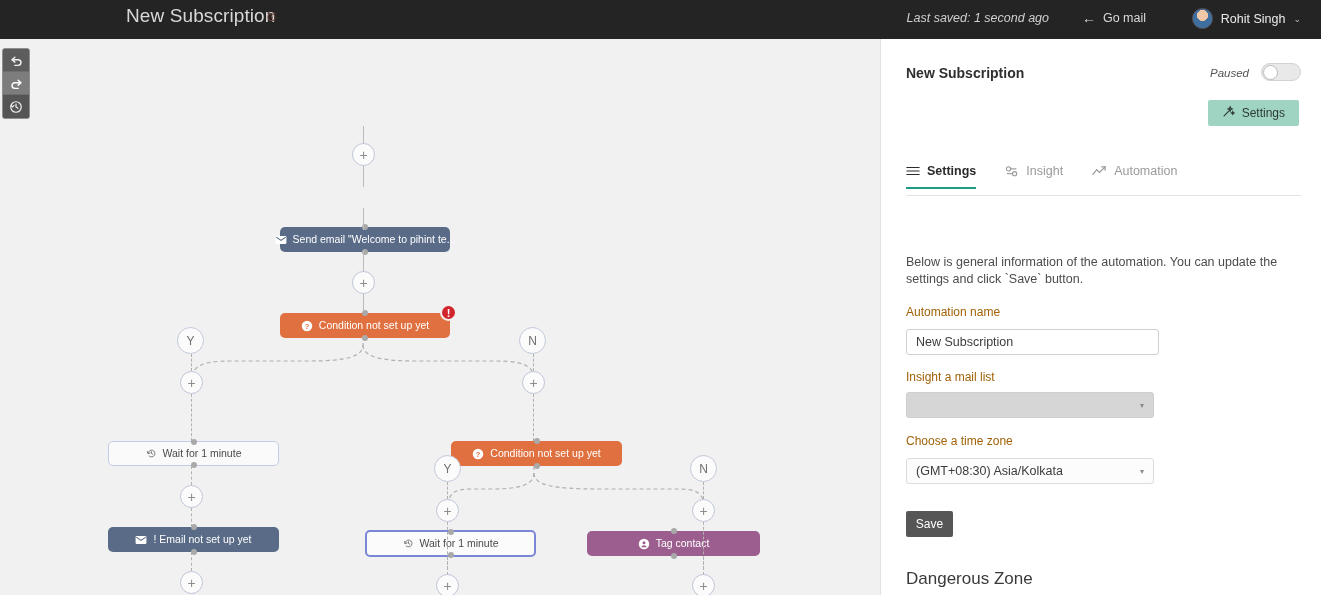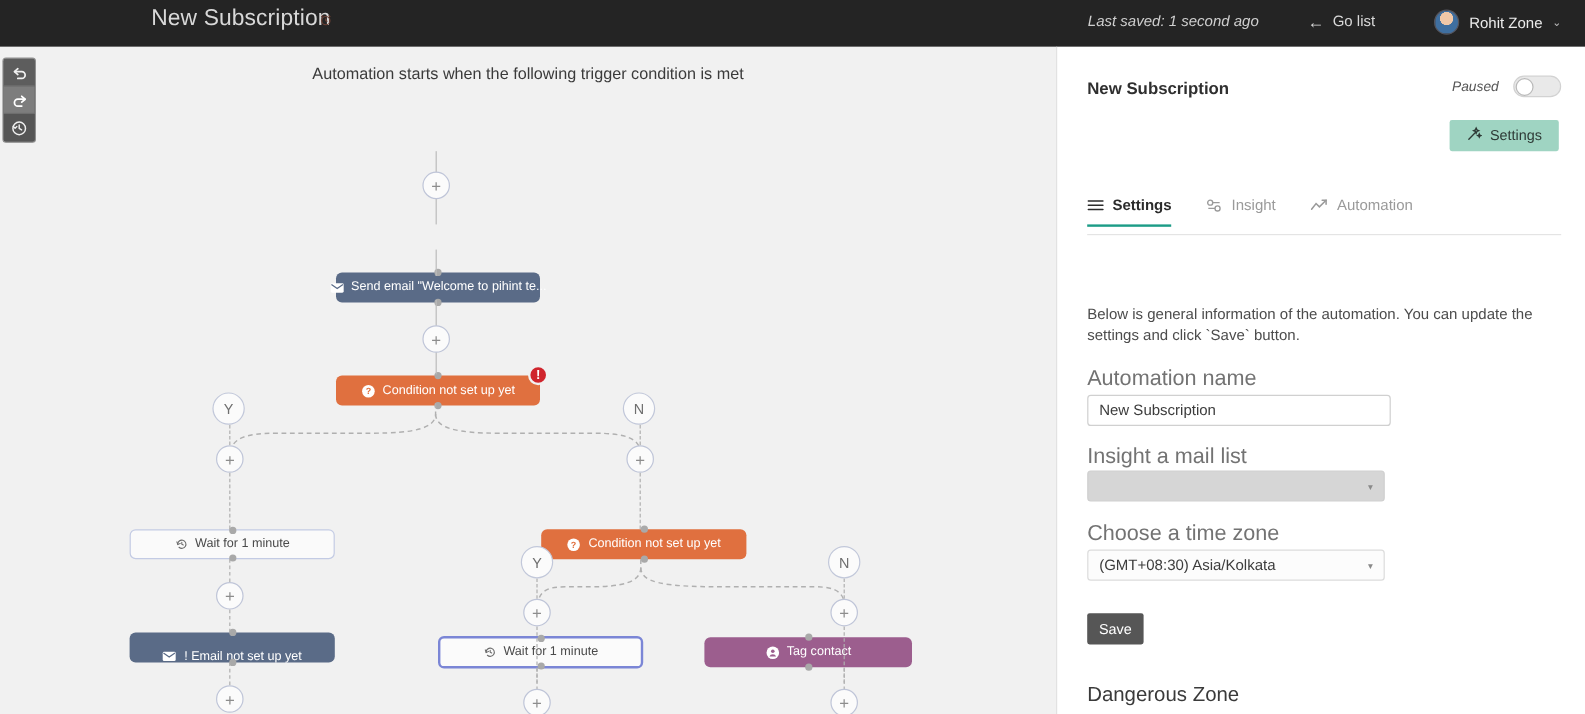--- a/index.html
+++ b/index.html
@@ -178,21 +178,21 @@
     margin-bottom: -1px;
   }
   .tab.active { color: #2b2b2b; font-weight: bold; border-bottom-color: #1c9c87; }
   .tab .ticon { display: flex; align-items: center; }
 
   #panel-help {
     position: absolute; left: 25px; top: 215px; width: 400px;
     font-size: 12.5px; color: #4c4c4c; line-height: 17px;
   }
   .field-label {
-    position: absolute; left: 25px; font-size: 18px; color: #737373;
+    position: absolute; left: 25px; font-size: 12px; color: #a16207;
   }
   #label-name { top: 266px; }
   #label-maillist { top: 331px; }
   #label-timezone { top: 395px; }
 
   #input-name {
     position: absolute; left: 25px; top: 290px;
     width: 253px; height: 26px; border: 1px solid #d0d0d0;
     border-radius: 3px; padding: 0 9px; font-size: 12.5px; color: #3c3c3c;
     font-family: "Liberation Sans", sans-serif; background: #fff; outline: none;
@@ -232,25 +232,25 @@
   <div id="title-alarm-icon">
     <svg width="11" height="11" viewBox="0 0 16 16" fill="none" stroke="#6d4034" stroke-width="1.5">
       <circle cx="8" cy="9" r="5"></circle>
         <path d="M8 6.5V9l2 1"></path>
       <path d="M2.5 4.5 4.5 2.6M13.5 4.5 11.5 2.6"></path>
     </svg>
   </div>
   <div id="last-saved">Last saved: 1 second ago</div>
   <div id="go-back">
     <span class="arrow">←</span>
-    <span>Go list</span>
+    <span>Go mail</span>
   </div>
   <div id="user-menu">
     <div id="avatar"></div>
-    <span id="user-name">Rohit Zone</span>
+    <span id="user-name">Rohit Singh</span>
     <span id="user-caret">⌄</span>
   </div>
 </div>
 
 <div id="left-toolbar">
   <div class="tool-btn undo">
     <svg width="13" height="13" viewBox="0 0 16 16" fill="none" stroke="#f0f0f0" stroke-width="1.8" stroke-linecap="round" stroke-linejoin="round">
       <path d="M3 7h7a3.5 3.5 0 0 1 0 7H6"></path>
         <path d="M6 4 2.5 7 6 10"></path>
     </svg>
@@ -264,21 +264,20 @@
   <div class="tool-btn history">
     <svg width="14" height="14" viewBox="0 0 16 16" fill="none" stroke="#efefef" stroke-width="1.4" stroke-linecap="round" stroke-linejoin="round">
       <circle cx="8" cy="8" r="6"></circle>
         <path d="M8 4.8V8l2.3 1.4"></path>
       <path d="M2.4 6.2 4.1 7.9 5.8 6.2" stroke-width="1.3"></path>
     </svg>
   </div>
 </div>
 
 <div id="canvas">
-  <div id="canvas-caption">Automation starts when the following trigger condition is met</div>
 
   <div class="conn solid" style="left:363px; top:87px; height:26px;"></div>
   <div class="conn solid" style="left:363px; top:125px; height:23px;"></div>
   <div class="conn solid" style="left:363px; top:169px; height:22px;"></div>
   <div class="conn solid" style="left:363px; top:211px; height:23px;"></div>
   <div class="conn solid" style="left:363px; top:254px; height:19px;"></div>
 
 
   <div class="plus" style="left:352px; top:104px;">+</div>
 
@@ -336,21 +335,21 @@
     </span>
     <span class="nlabel">Wait for 1 minute</span>
     <span class="port top"></span>
     <span class="port bot"></span>
   </div>
 
   <div class="conn" style="left:191px; top:427px; height:19px;"></div>
   <div class="plus" style="left:180px; top:446px;">+</div>
   <div class="conn" style="left:191px; top:469px; height:19px;"></div>
 
-  <div class="node email" style="left:108px; top:488px; width:171px;align-items:flex-end;">
+  <div class="node email" style="left:108px; top:488px; width:171px;">
     <span class="nicon">
       <svg width="12" height="10" viewBox="0 0 16 12">
           <rect x="0.8" y="0.8" width="14.4" height="10.4" rx="1.6" fill="#ffffff"></rect>
           <path d="M1.6 2.2 8 6.6l6.4-4.4" fill="none" stroke="#5a6b87" stroke-width="1.4"></path>
         </svg>
     </span>
     <span class="nlabel">! Email not set up yet</span>
     <span class="port top"></span>
     <span class="port bot"></span>
   </div>

